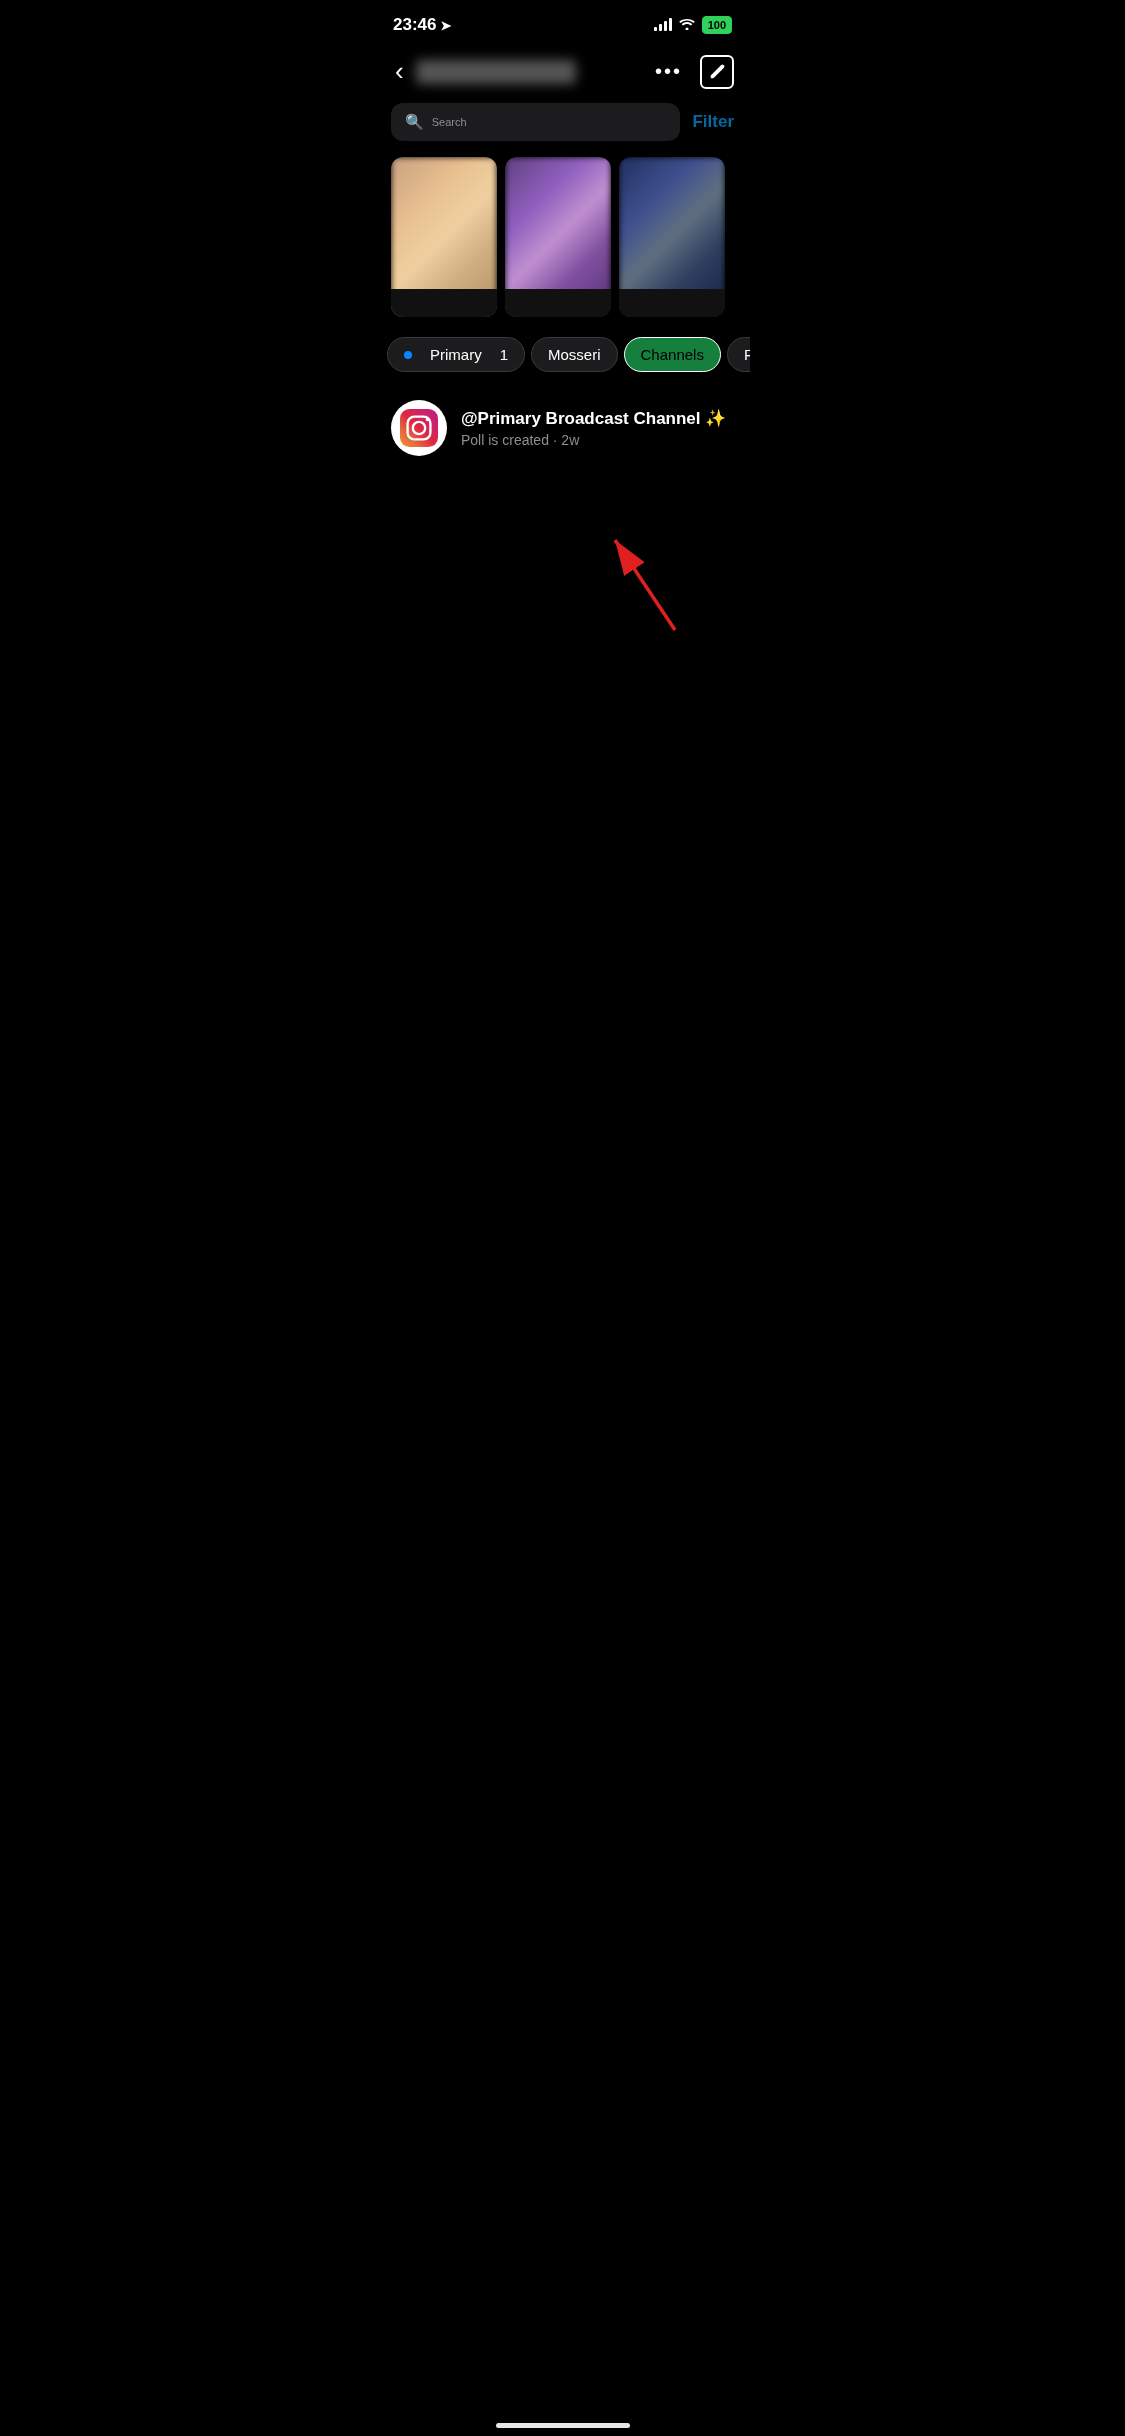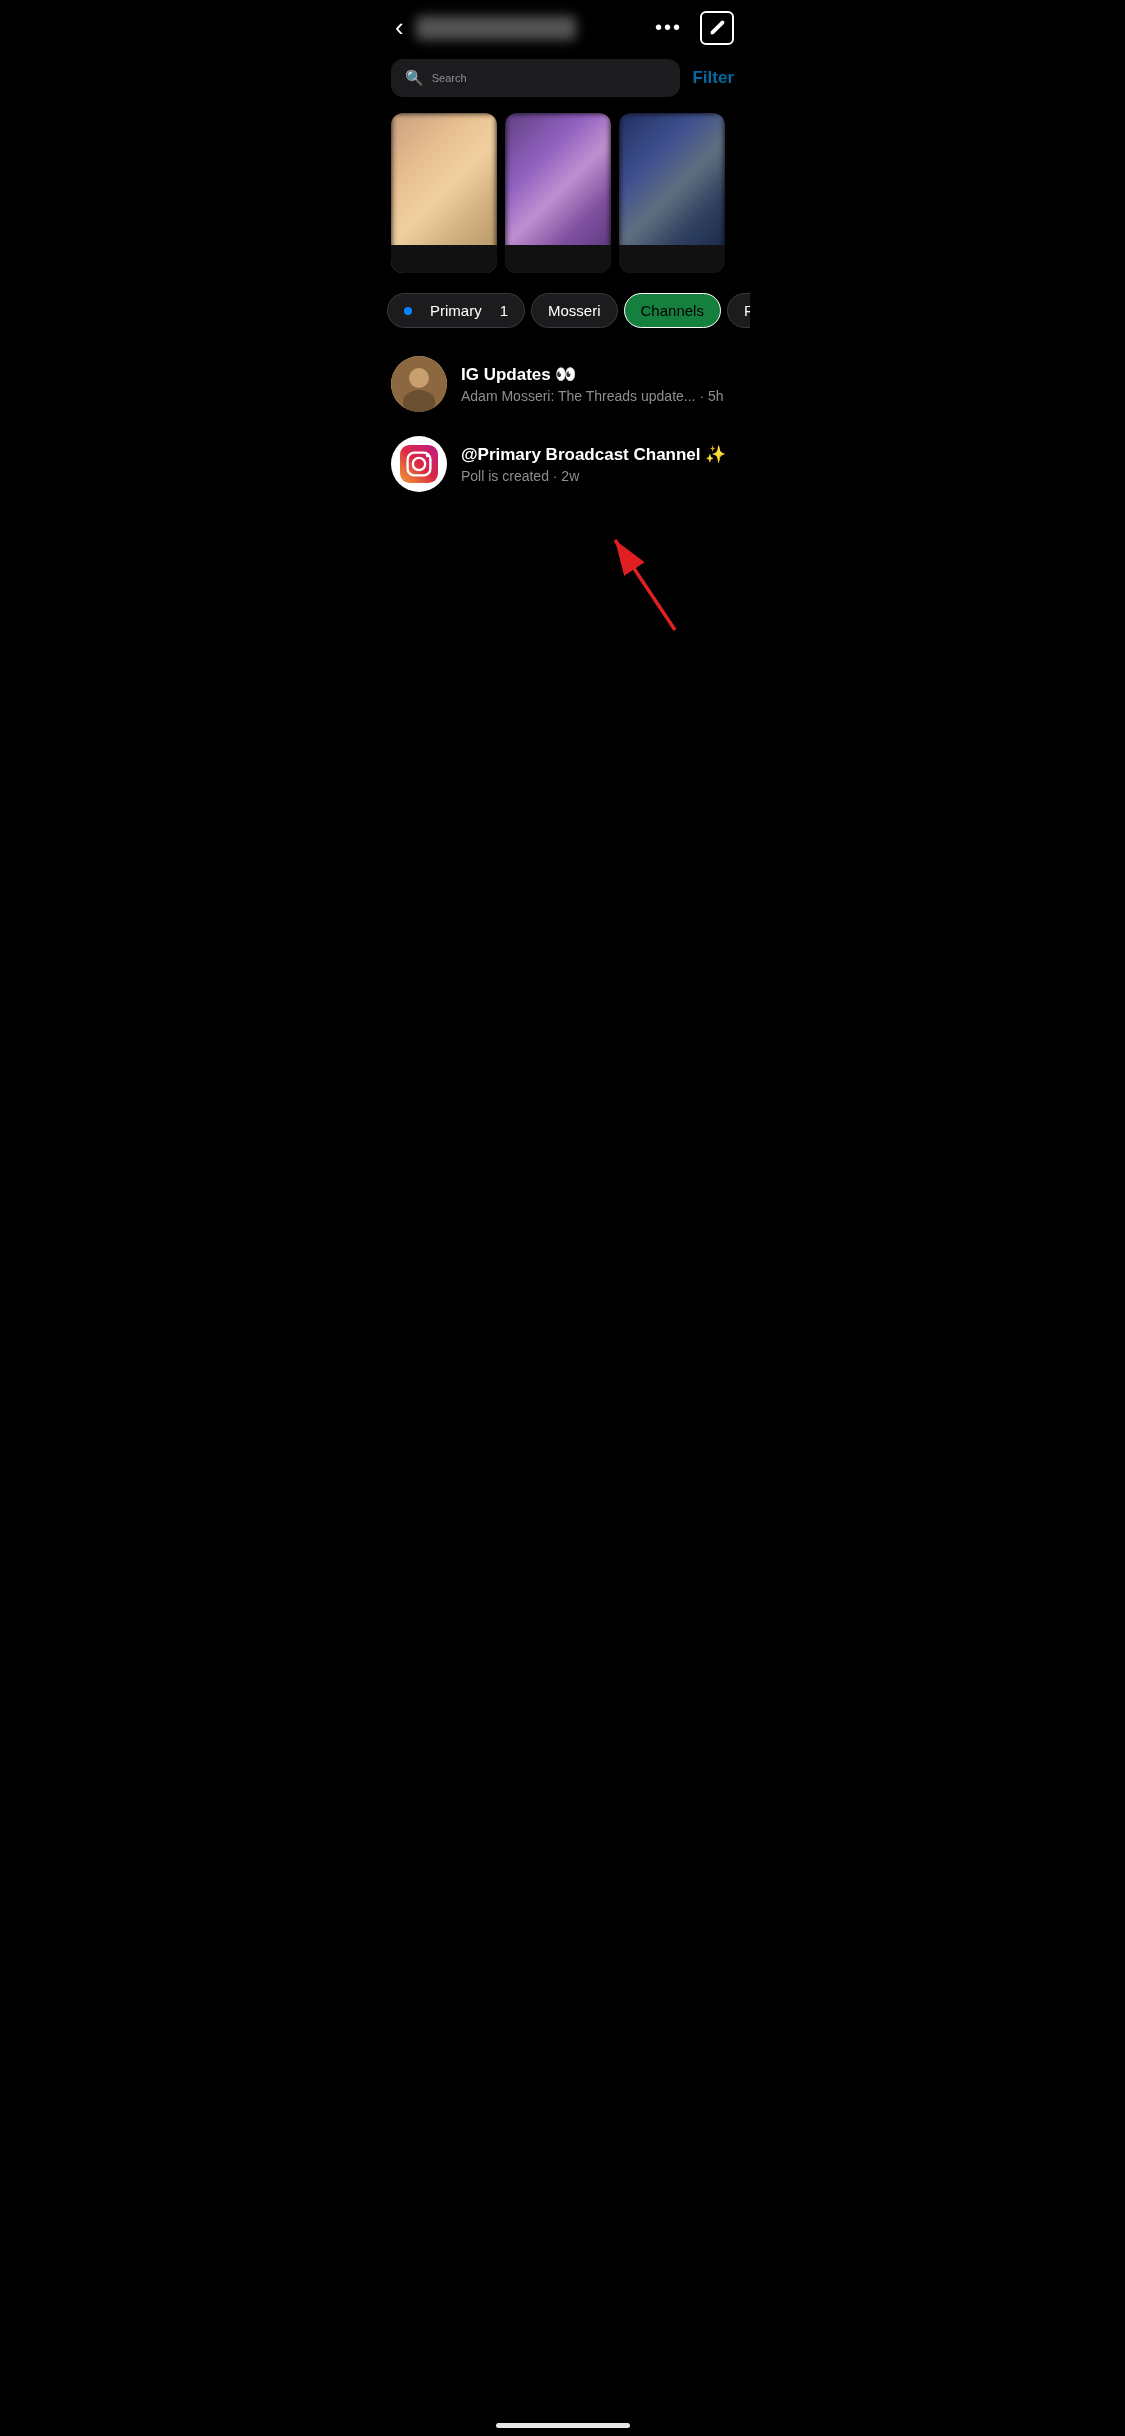--- a/index.html
+++ b/index.html
@@ -341,20 +341,44 @@
       position: relative;
       width: 375px;
       margin: 0 auto;
     }
   </style>
 </head>
 <body>
 
 <div class="page-wrapper">
 
+  <div class="status-bar">
+    <div class="status-time">
+      <span>23:46</span>
+      <span style="font-size:13px;">➤</span>
+    </div>
+    <div class="status-right">
+      <div class="signal-bars">
+        <span style="height:4px;"></span>
+        <span style="height:7px;"></span>
+        <span style="height:10px;"></span>
+        <span style="height:13px;"></span>
+      </div>
+      <span class="wifi-icon">
+        <svg width="18" height="13" viewBox="0 0 18 13" fill="white">
+          <path d="M9 10.5a1.5 1.5 0 1 1 0 3 1.5 1.5 0 0 1 0-3z"></path>
+          <path d="M9 7c1.5 0 2.9.6 3.9 1.6l1.4-1.4C12.9 5.8 11 5 9 5s-3.9.8-5.3 2.2l1.4 1.4C6.1 7.6 7.5 7 9 7z"></path>
+          <path d="M9 3.5c2.5 0 4.8 1 6.4 2.6l1.4-1.4C14.9 2.9 12.1 2 9 2S3.1 2.9 1.2 4.7l1.4 1.4C4.2 4.5 6.5 3.5 9 3.5z"></path>
+        </svg>
+      </span>
+      <div class="battery">
+        <span>100</span>
+      </div>
+    </div>
+  </div>
 
   <div class="header">
     <div class="header-left">
       <div class="back-btn">‹</div>
       <div class="header-title-blur"></div>
     </div>
     <div class="header-right">
       <div class="dots-btn">•••</div>
       <div class="compose-btn">
         <svg width="18" height="18" viewBox="0 0 20 20" fill="white">
@@ -408,42 +432,20 @@
     <defs>
       <marker id="arrowhead" markerWidth="10" markerHeight="7" refX="10" refY="3.5" orient="auto">
         <polygon points="0 0, 10 3.5, 0 7" fill="#e02020"></polygon>
       </marker>
     </defs>
     <line x1="140" y1="110" x2="80" y2="20" stroke="#e02020" stroke-width="3.5" marker-end="url(#arrowhead)"></line>
   </svg>
 
   <div class="channel-list">
 
-    <div class="channel-item">
-      <div class="channel-avatar">
-        <div class="avatar-ig-updates">
-
-          <svg width="56" height="56" viewBox="0 0 56 56">
-            <circle cx="28" cy="28" r="28" fill="#8B6840"></circle>
-            <circle cx="28" cy="22" r="10" fill="#c8a070"></circle>
-            <ellipse cx="28" cy="46" rx="16" ry="12" fill="#6a4f30"></ellipse>
-          </svg>
-        </div>
-      </div>
-      <div class="channel-info">
-        <div class="channel-name">
-          <span>IG Updates 👀</span>
-        </div>
-        <div class="channel-preview">
-          <span>Adam Mosseri: The Threads update...</span>
-          <span> · </span>
-          <span>5h</span>
-        </div>
-      </div>
-    </div>
 
     <div class="channel-item">
       <div class="channel-avatar">
         <div class="avatar-creators">
           <svg class="ig-logo" viewBox="0 0 40 40" xmlns="http://www.w3.org/2000/svg">
             <defs>
               <linearGradient id="ig-grad" x1="0%" y1="100%" x2="100%" y2="0%">
                 <stop offset="0%" style="stop-color:#f09433"></stop>
                 <stop offset="25%" style="stop-color:#e6683c"></stop>
                 <stop offset="50%" style="stop-color:#dc2743"></stop>

